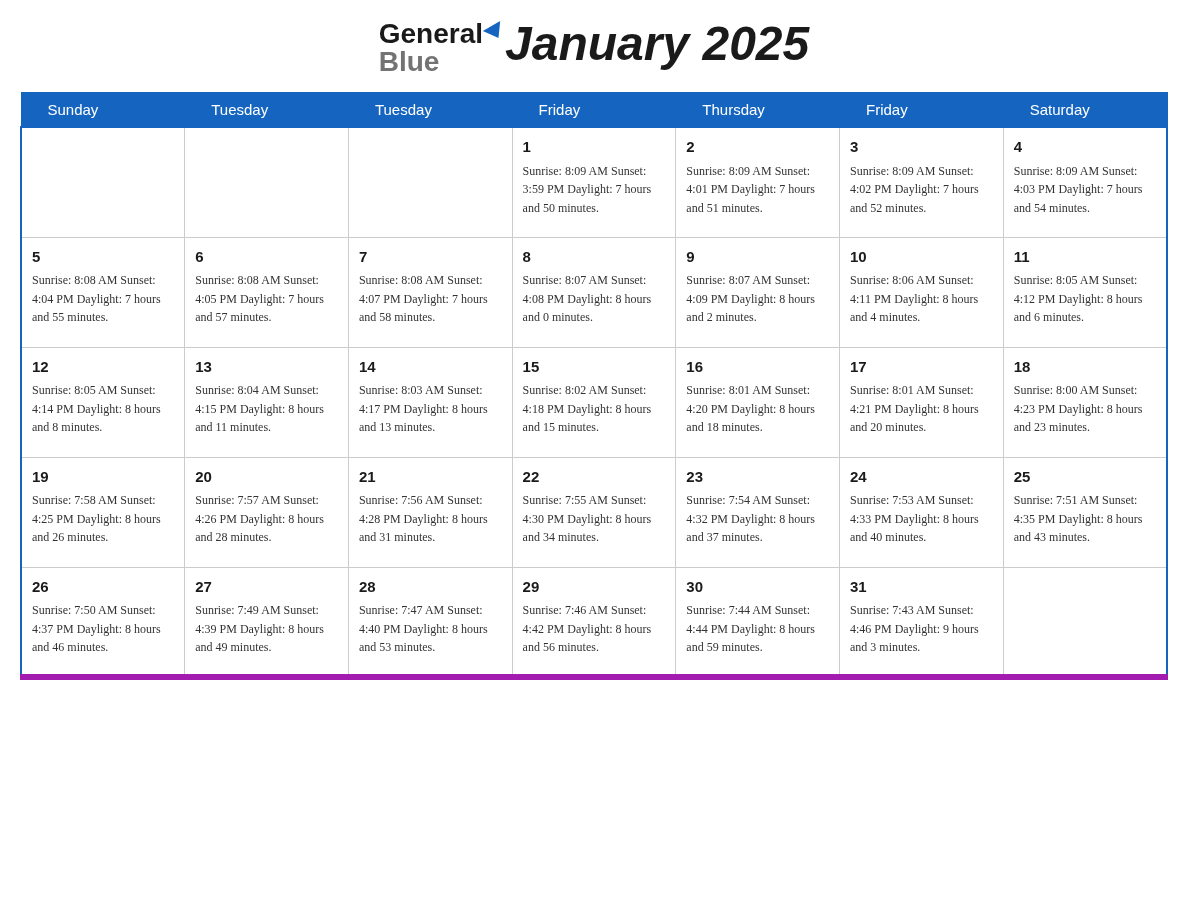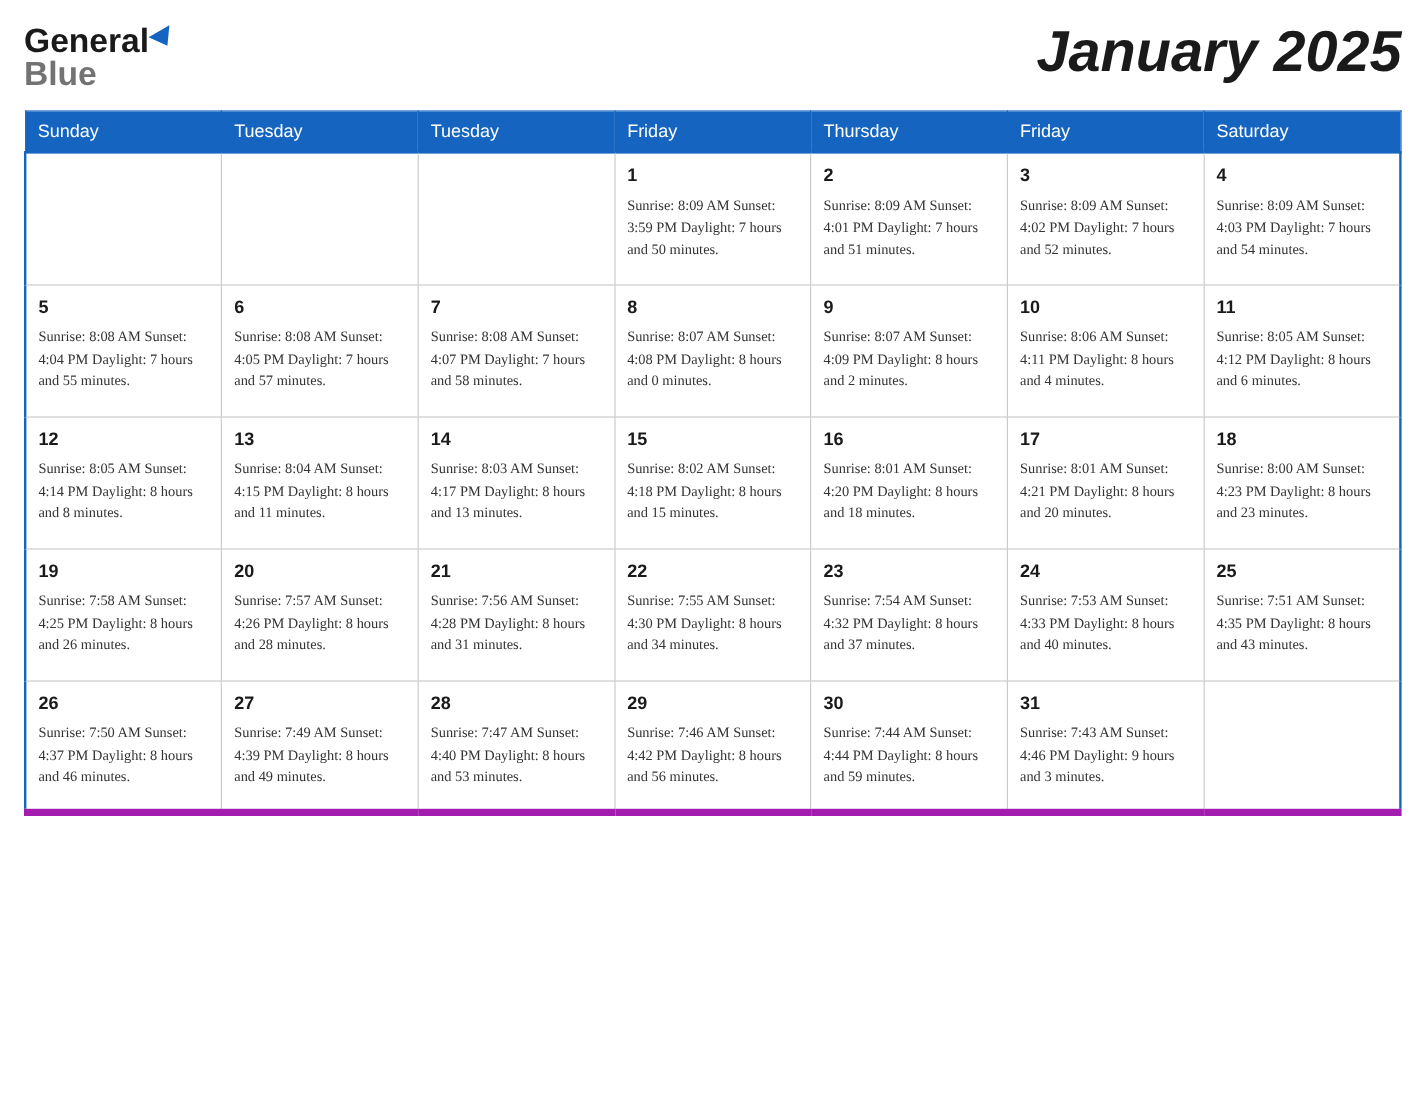--- a/index.html
+++ b/index.html
@@ -6,21 +6,21 @@
     body {
       font-family: Arial, sans-serif;
       background: #fff;
       color: #333;
       padding: 20px;
       width: 1188px;
       min-height: 918px;
     }
     .header {
       display: flex;
-      justify-content: space-between;
+      justify-content: center;
       align-items: flex-start;
       margin-bottom: 16px;
     }
     .logo {
       display: flex;
       flex-direction: column;
       align-items: flex-start;
     }
     .logo-general {
       font-size: 28px;
@@ -69,21 +69,21 @@
     .calendar-table {
       width: 100%;
       border-collapse: collapse;
       table-layout: fixed;
     }
     .calendar-table thead tr th {
       background-color: #1565c0;
       color: #fff;
       font-size: 15px;
       font-weight: normal;
-      padding: 8px 10px;
+      padding: 8px 26px;
       text-align: left;
       border: 1px solid #1565c0;
     }
     .calendar-table tbody tr td {
       vertical-align: top;
       padding: 8px 10px;
       border: 1px solid #ccc;
       font-size: 12.5px;
       line-height: 1.5;
       height: 110px;

